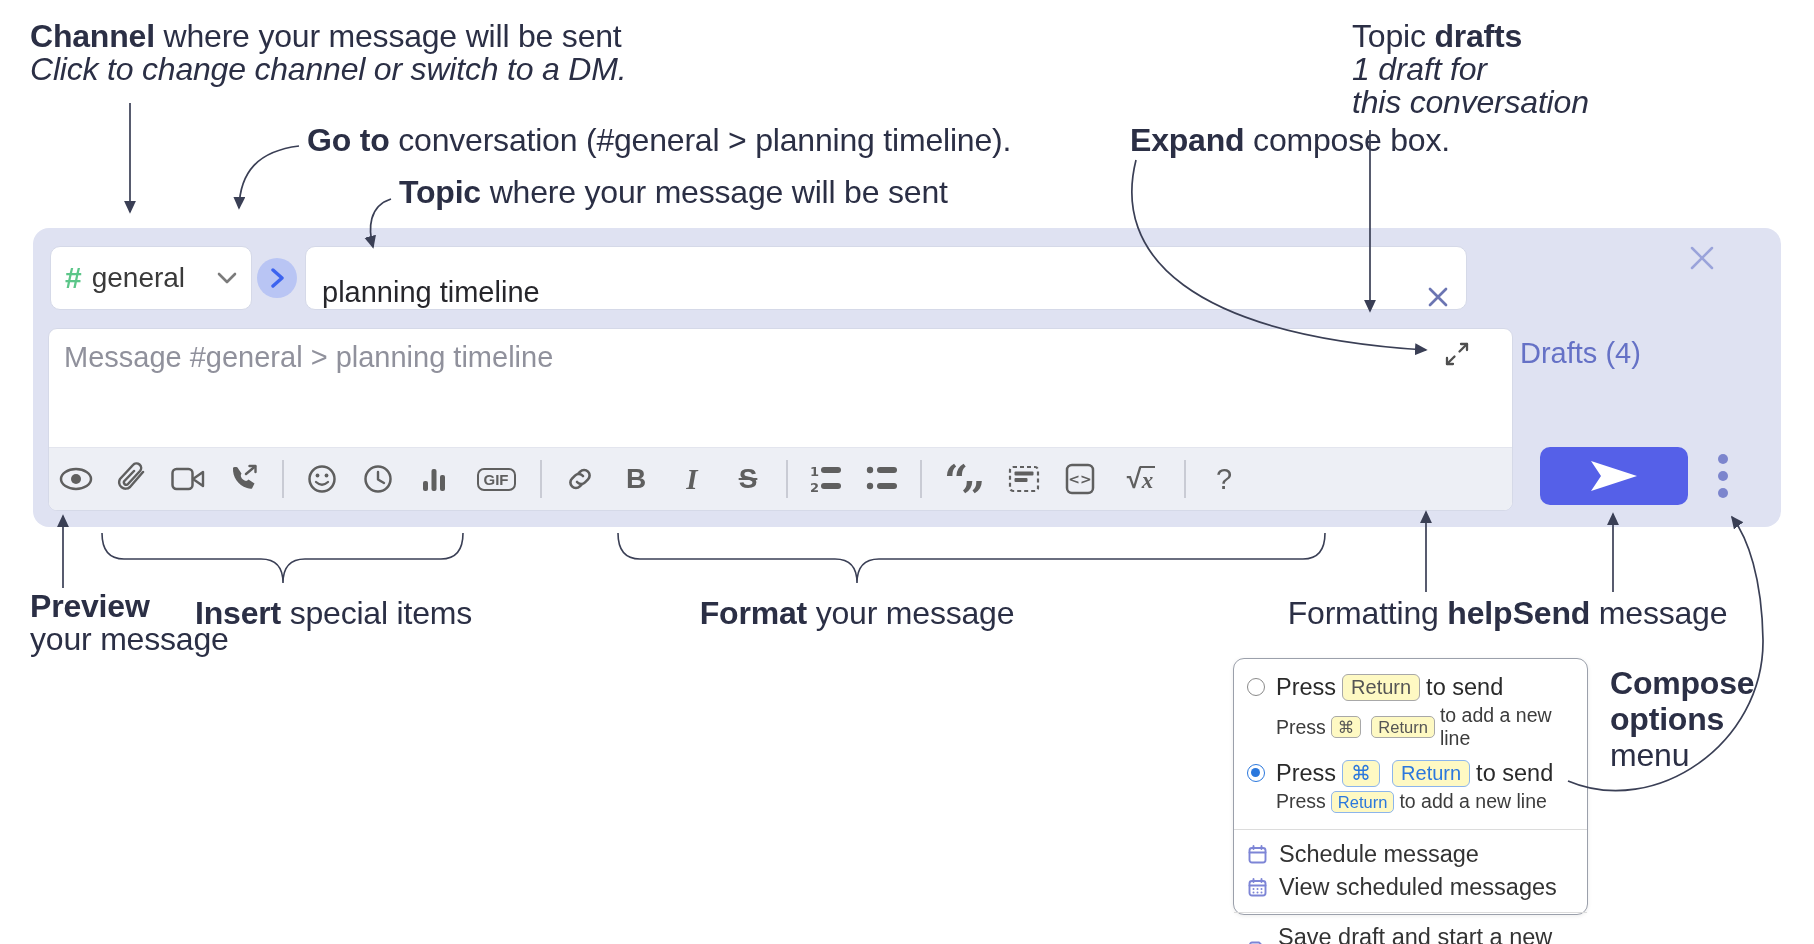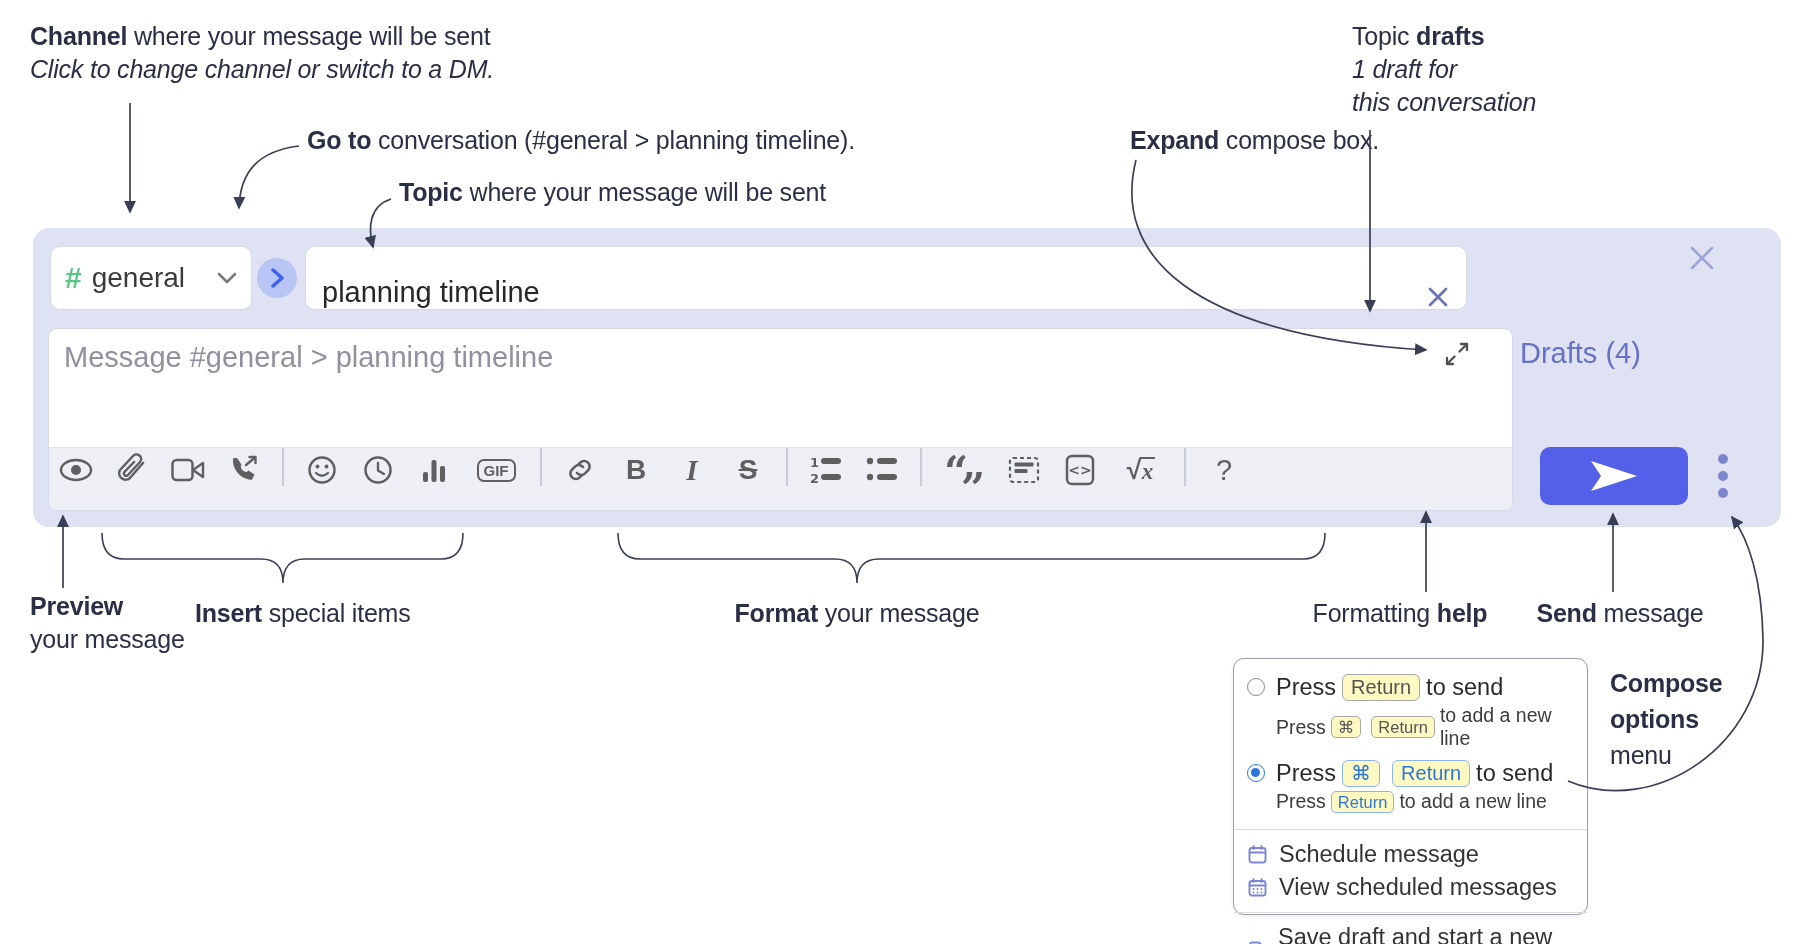--- a/index.html
+++ b/index.html
@@ -7,21 +7,21 @@
     --send-button:#5560e8; --drafts-link:#6571c6; --hash-green:#5cc689;
     --goto-circle:#b9c5f4; --goto-arrow:#3c63ef; --icon-gray:#5f5f5f;
     --annotation-text:#2b2f45; --menu-blue:#2b78dd; --ellipsis-dots:#7c85cd;
     --close-x:#9aa3da; --clear-x:#6b75b2; --placeholder:#90919c;
   }
   *{box-sizing:border-box;margin:0;padding:0}
   html,body{background:#fff}
   body{font-family:"Liberation Sans","DejaVu Sans",sans-serif;color:var(--annotation-text)}
   #canvas{position:relative;width:1814px;height:944px;background:#fff;overflow:hidden}
 
-  .ann{position:absolute;font-size:25px;line-height:33px;color:var(--annotation-text);letter-spacing:-.2px}
+  .ann{position:absolute;font-size:32px;line-height:33px;color:var(--annotation-text);letter-spacing:-.2px}
   .ann b{font-weight:700}
   .ann .it{font-style:italic}
 
   
   .compose{position:absolute;left:33px;top:228px;width:1748px;height:299px;
     background:var(--compose-bg);border-radius:16px}
   .wbox{position:absolute;background:#fff;border:1px solid var(--box-border);border-radius:10px}
   .channel-sel{left:17px;top:18px;width:202px;height:64px;display:flex;align-items:center;padding:0 14px;cursor:pointer}
   .channel-sel .hash{color:var(--hash-green);font-weight:700;font-size:30px;margin-right:10px}
   .channel-sel .cname{font-size:28px;color:#3a3a3a;flex:1}
@@ -31,21 +31,21 @@
   .topic-box input{flex:1;border:0;outline:0;font-family:inherit;font-size:29px;color:#26262b;background:transparent}
   .close-x{position:absolute;left:1655px;top:16px;width:28px;height:28px;cursor:pointer}
 
   .msgbox{position:absolute;left:15px;top:100px;width:1465px;height:183px;background:#fff;
     border:1px solid var(--box-border);border-radius:9px;overflow:hidden}
   .msgbox textarea{position:absolute;left:15px;top:12px;width:1390px;height:100px;border:0;outline:0;resize:none;
     background:transparent;font-family:inherit;font-size:29px;color:#26262b}
   .msgbox textarea::placeholder{color:var(--placeholder);opacity:1}
   .expand-btn{position:absolute;right:42px;top:12px;width:26px;height:26px;cursor:pointer}
   .toolbar{position:absolute;left:0;bottom:0;width:100%;height:63px;background:var(--toolbar-bg);
-    border-top:1px solid #e3e5ee;display:flex;align-items:flex-start;gap:20px;padding-left:9px}
+    border-top:1px solid #e3e5ee;display:flex;align-items:center;gap:20px;padding-left:9px}
   .tbtn{width:36px;height:44px;display:flex;align-items:center;justify-content:center;flex:0 0 auto;cursor:pointer;color:var(--icon-gray)}
   .tdiv{width:2px;height:38px;background:#c9cbd4;flex:0 0 auto}
   .tbtn svg{display:block}
   .tb-letter{font-size:28px;font-weight:700;color:var(--icon-gray)}
   .tb-italic{font-family:"Liberation Serif",serif;font-style:italic;font-weight:700;font-size:29px}
   .tb-strike{text-decoration:line-through}
   .gif-chip{border:2.6px solid var(--icon-gray);border-radius:7px;padding:1px 5px;font-size:15px;font-weight:700;color:var(--icon-gray)}
   .quote-glyph{position:relative;font-family:"DejaVu Serif",serif;font-weight:700;color:var(--icon-gray);
     font-size:42px;line-height:20px;width:40px;height:34px}
   .quote-glyph .q1{position:absolute;left:0;top:10px}

